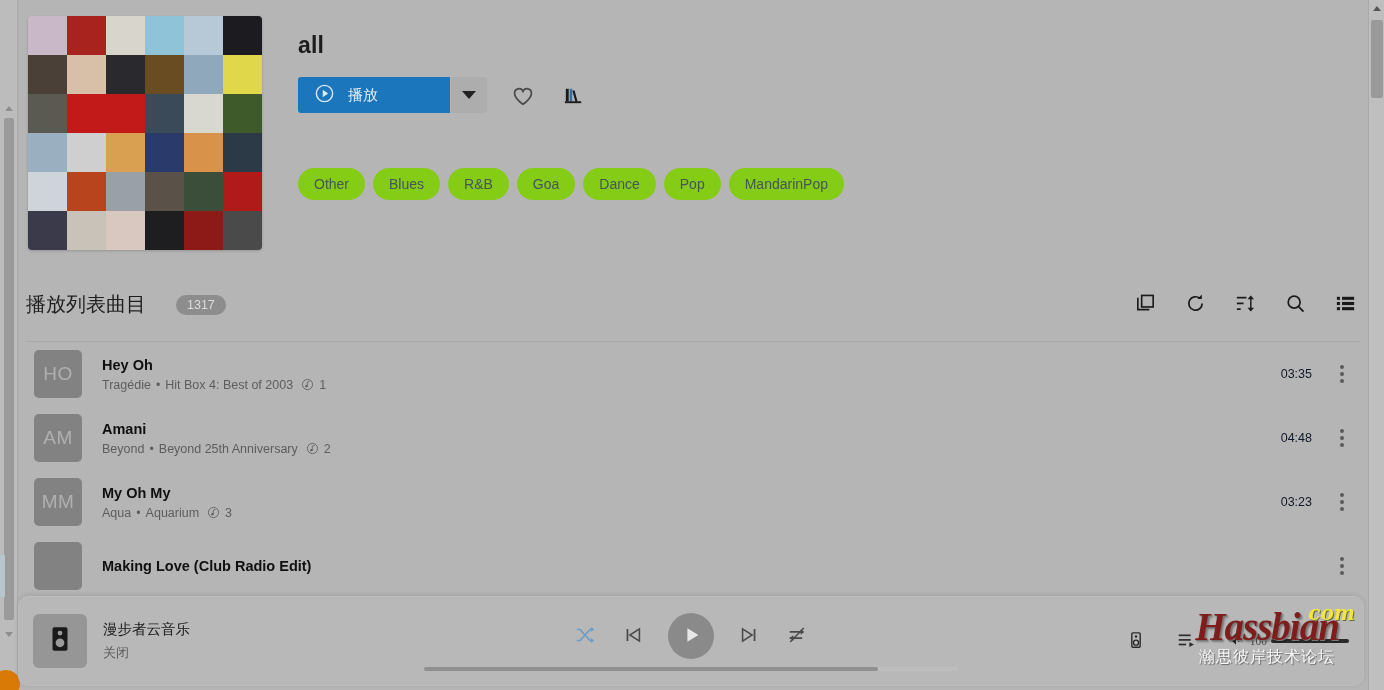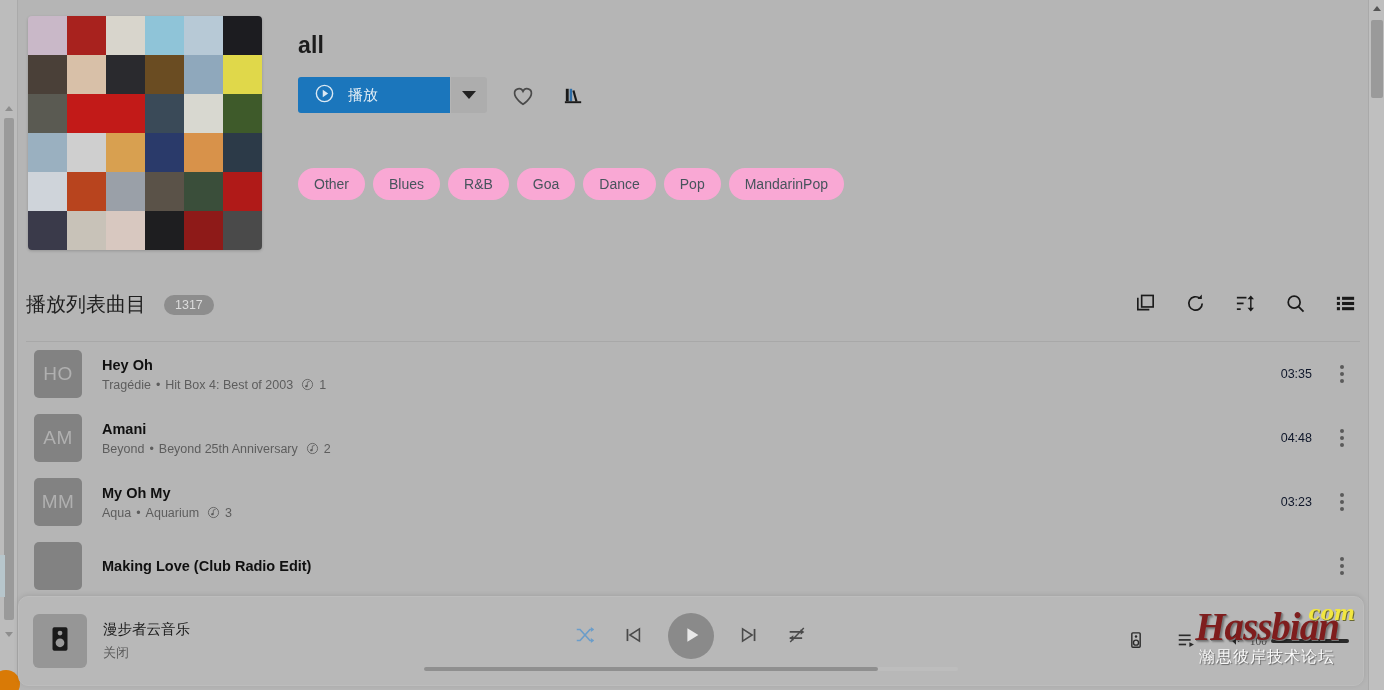--- a/index.html
+++ b/index.html
@@ -103,30 +103,30 @@
     justify-content: center; background: none; border: none; cursor: pointer;
   }
   .heart-btn { margin-left: 16px; }
   .lib-btn { margin-left: 10px; }
 
   .genres {
     position: absolute; left: 280px; top: 168px;
     display: flex; gap: 8px;
   }
   .chip {
-    background: #f9a8d4; color: #47545c; border: none;
+    background: #84cc16; color: #47545c; border: none;
     border-radius: 16px; height: 32px; padding: 0 16px;
     font-size: 14px; cursor: pointer; font-family: inherit;
     display: flex; align-items: center;
   }
 
   
   .list-head {
     position: relative; height: 74px; margin: 0 8px;
-    display: flex; align-items: center; border-bottom: 1px solid #a8a8a8;
+    display: flex; align-items: center; border-bottom: 1px solid #a8a8a8; gap: 12px;
   }
   .lh-title { font-size: 20px; color: #1f1f1f; }
   .lh-count {
     margin-left: 18px; background: #8d8d8d; color: #dcdcdc;
     border-radius: 11px; padding: 3px 11px; font-size: 12.5px;
   }
   .lh-tools { margin-left: auto; display: flex; align-items: center; gap: 20px; }
   .lh-tools .icon-btn { width: 30px; height: 30px; }
 
   

